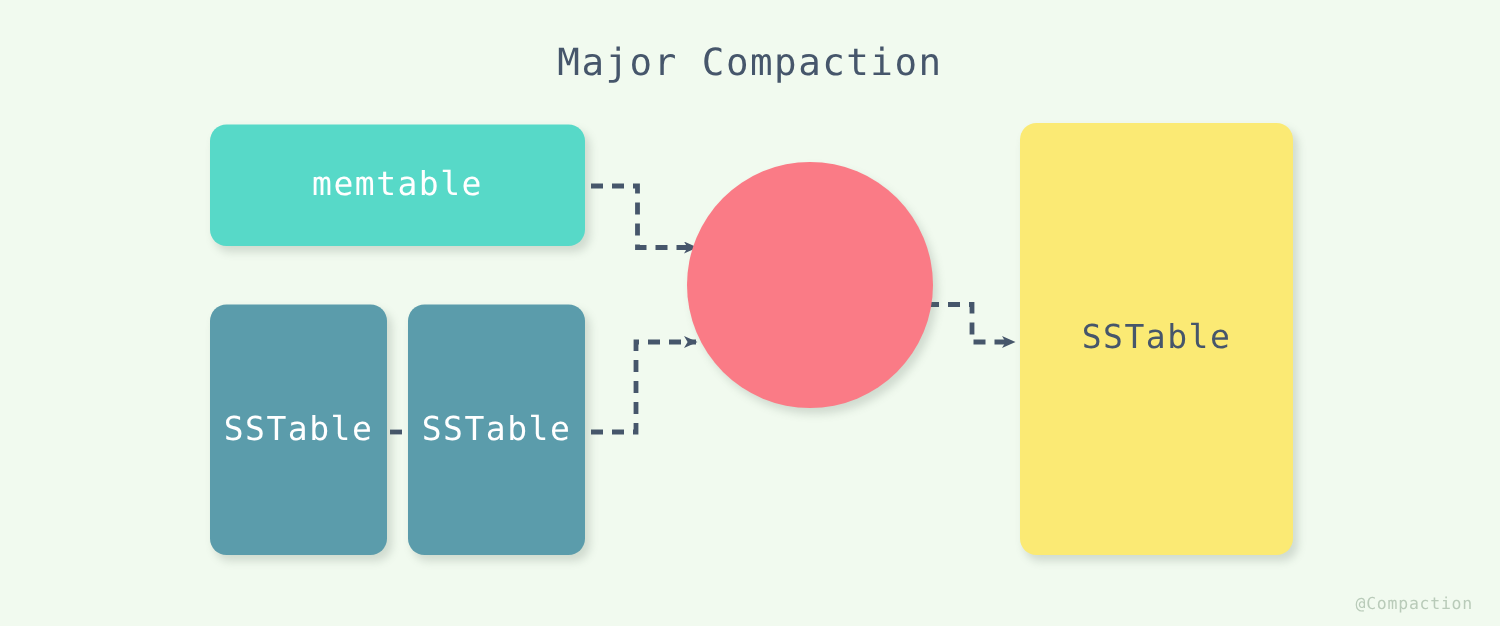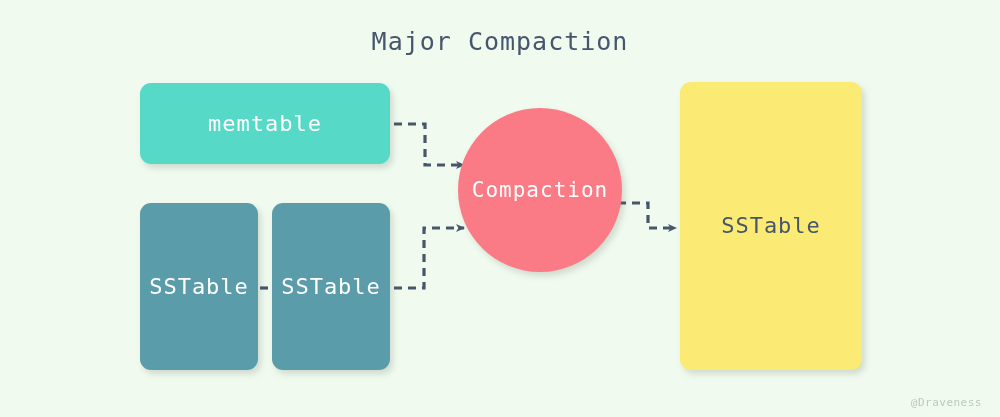--- a/index.html
+++ b/index.html
@@ -149,22 +149,21 @@
 
   <div class="node node-sstable-1">
     <span>SSTable</span>
   </div>
 
   <div class="node node-sstable-2">
     <span>SSTable</span>
   </div>
 
   <div class="node node-circle">
-    <span class="line">Compaction</span>
   </div>
 
   <div class="node node-output">
     <span>SSTable</span>
   </div>
 
-  <div class="watermark">@Draveness</div>
+  <div class="watermark">@Compaction</div>
 
 </div>
 
 </body></html>

